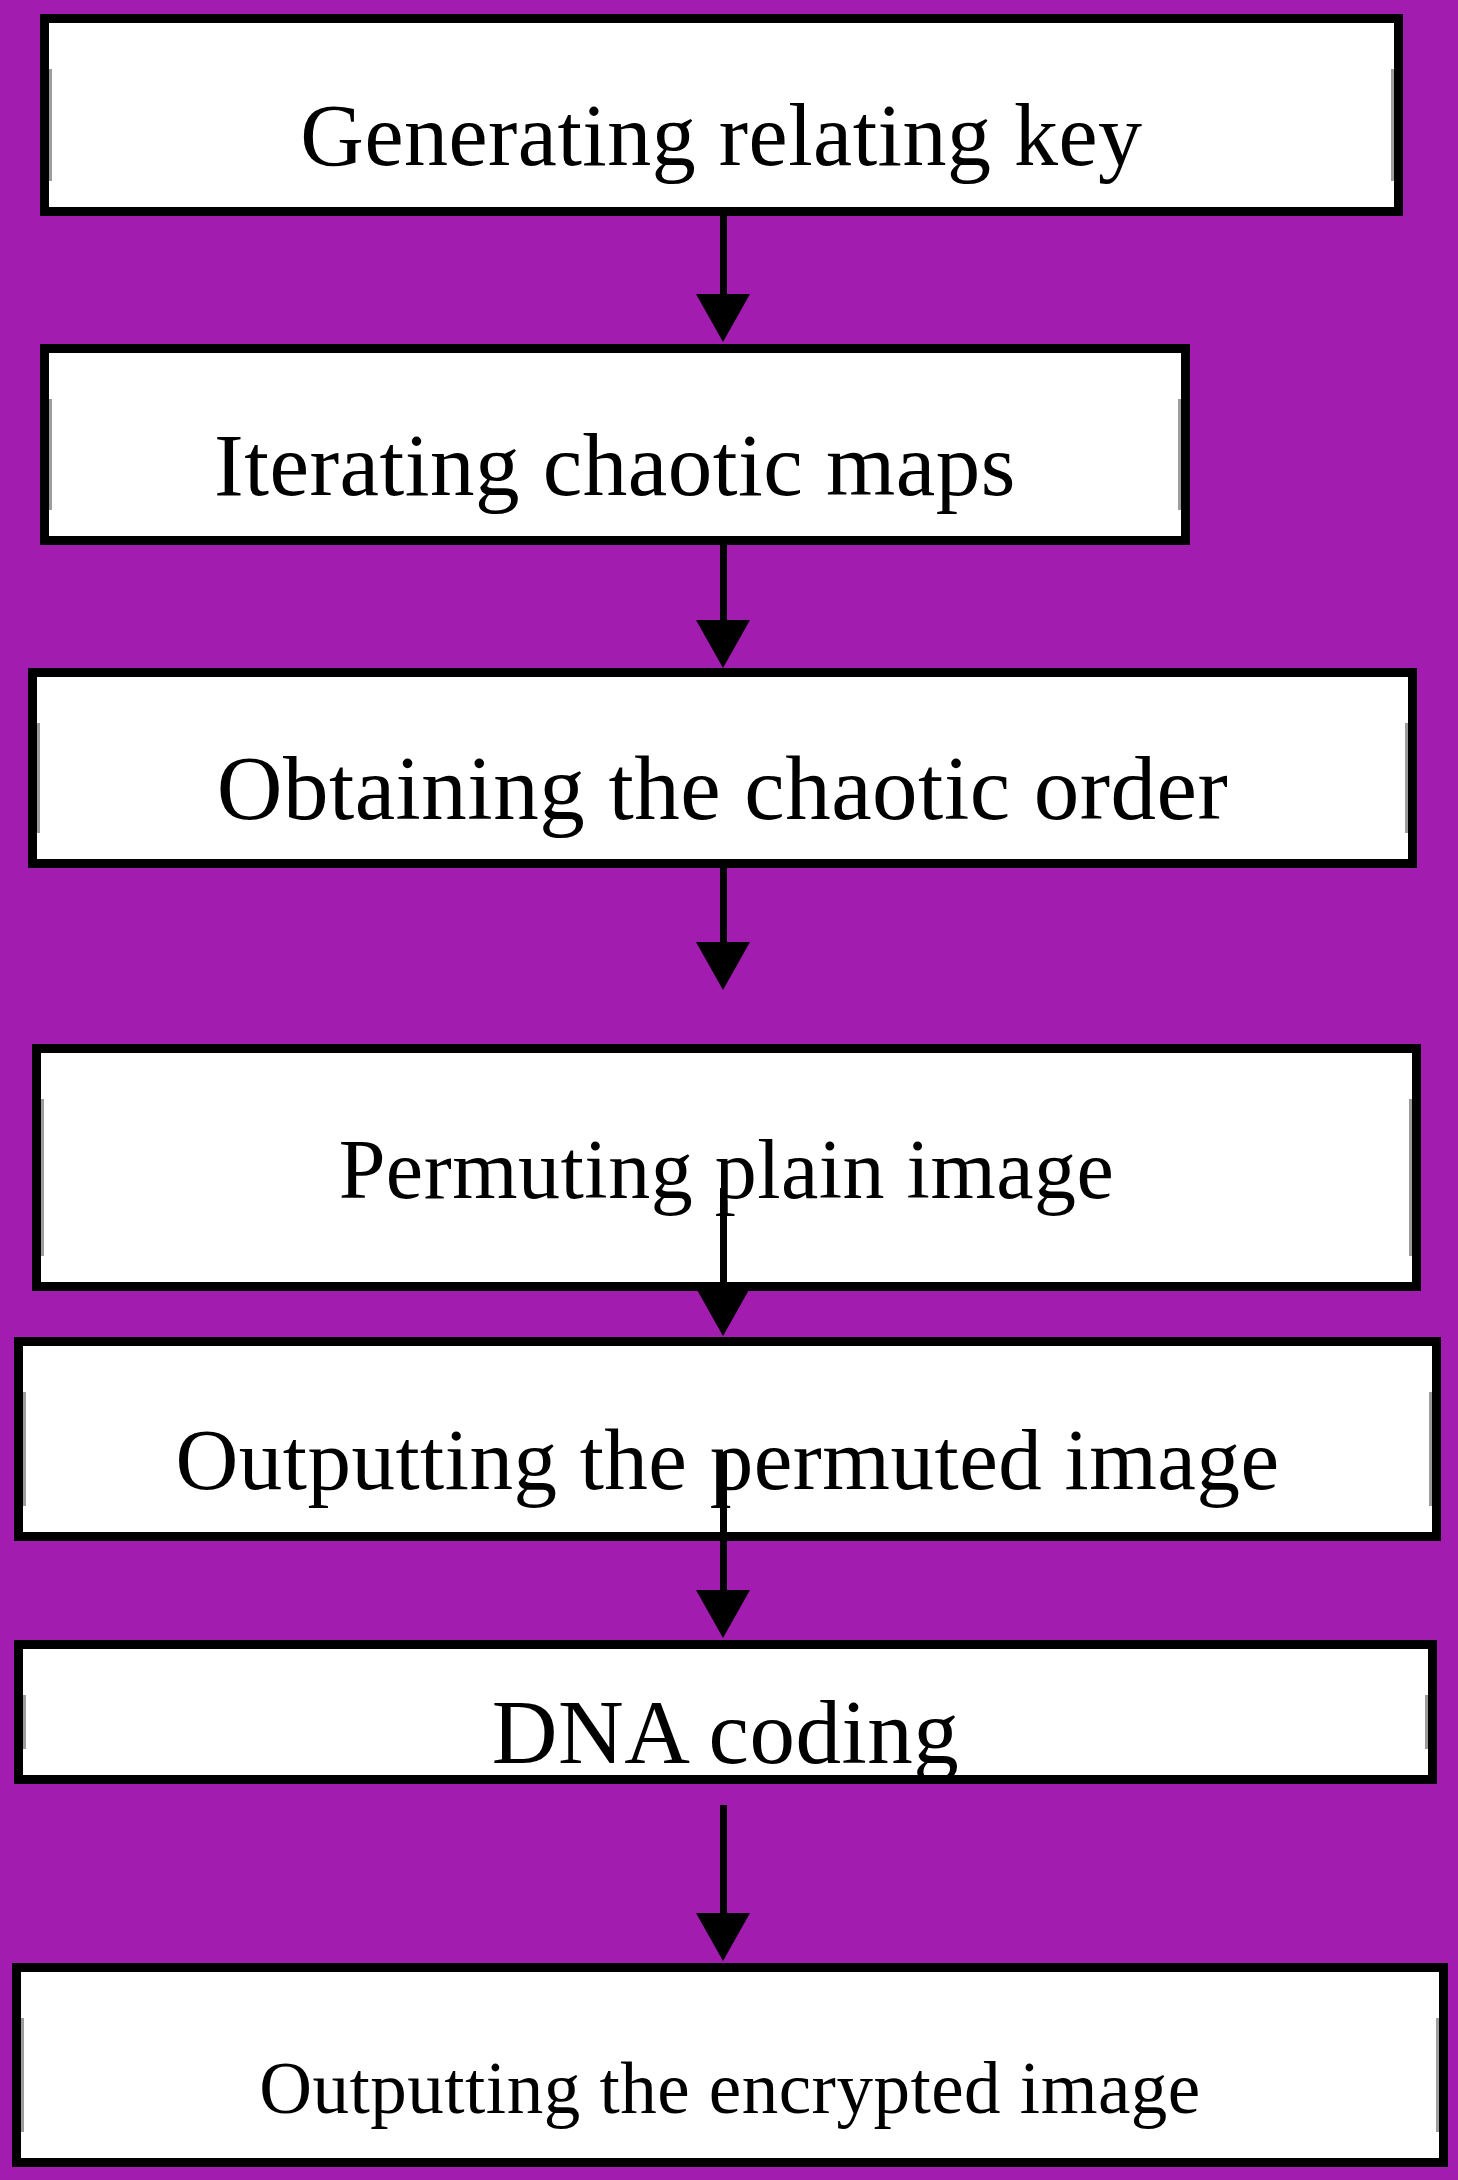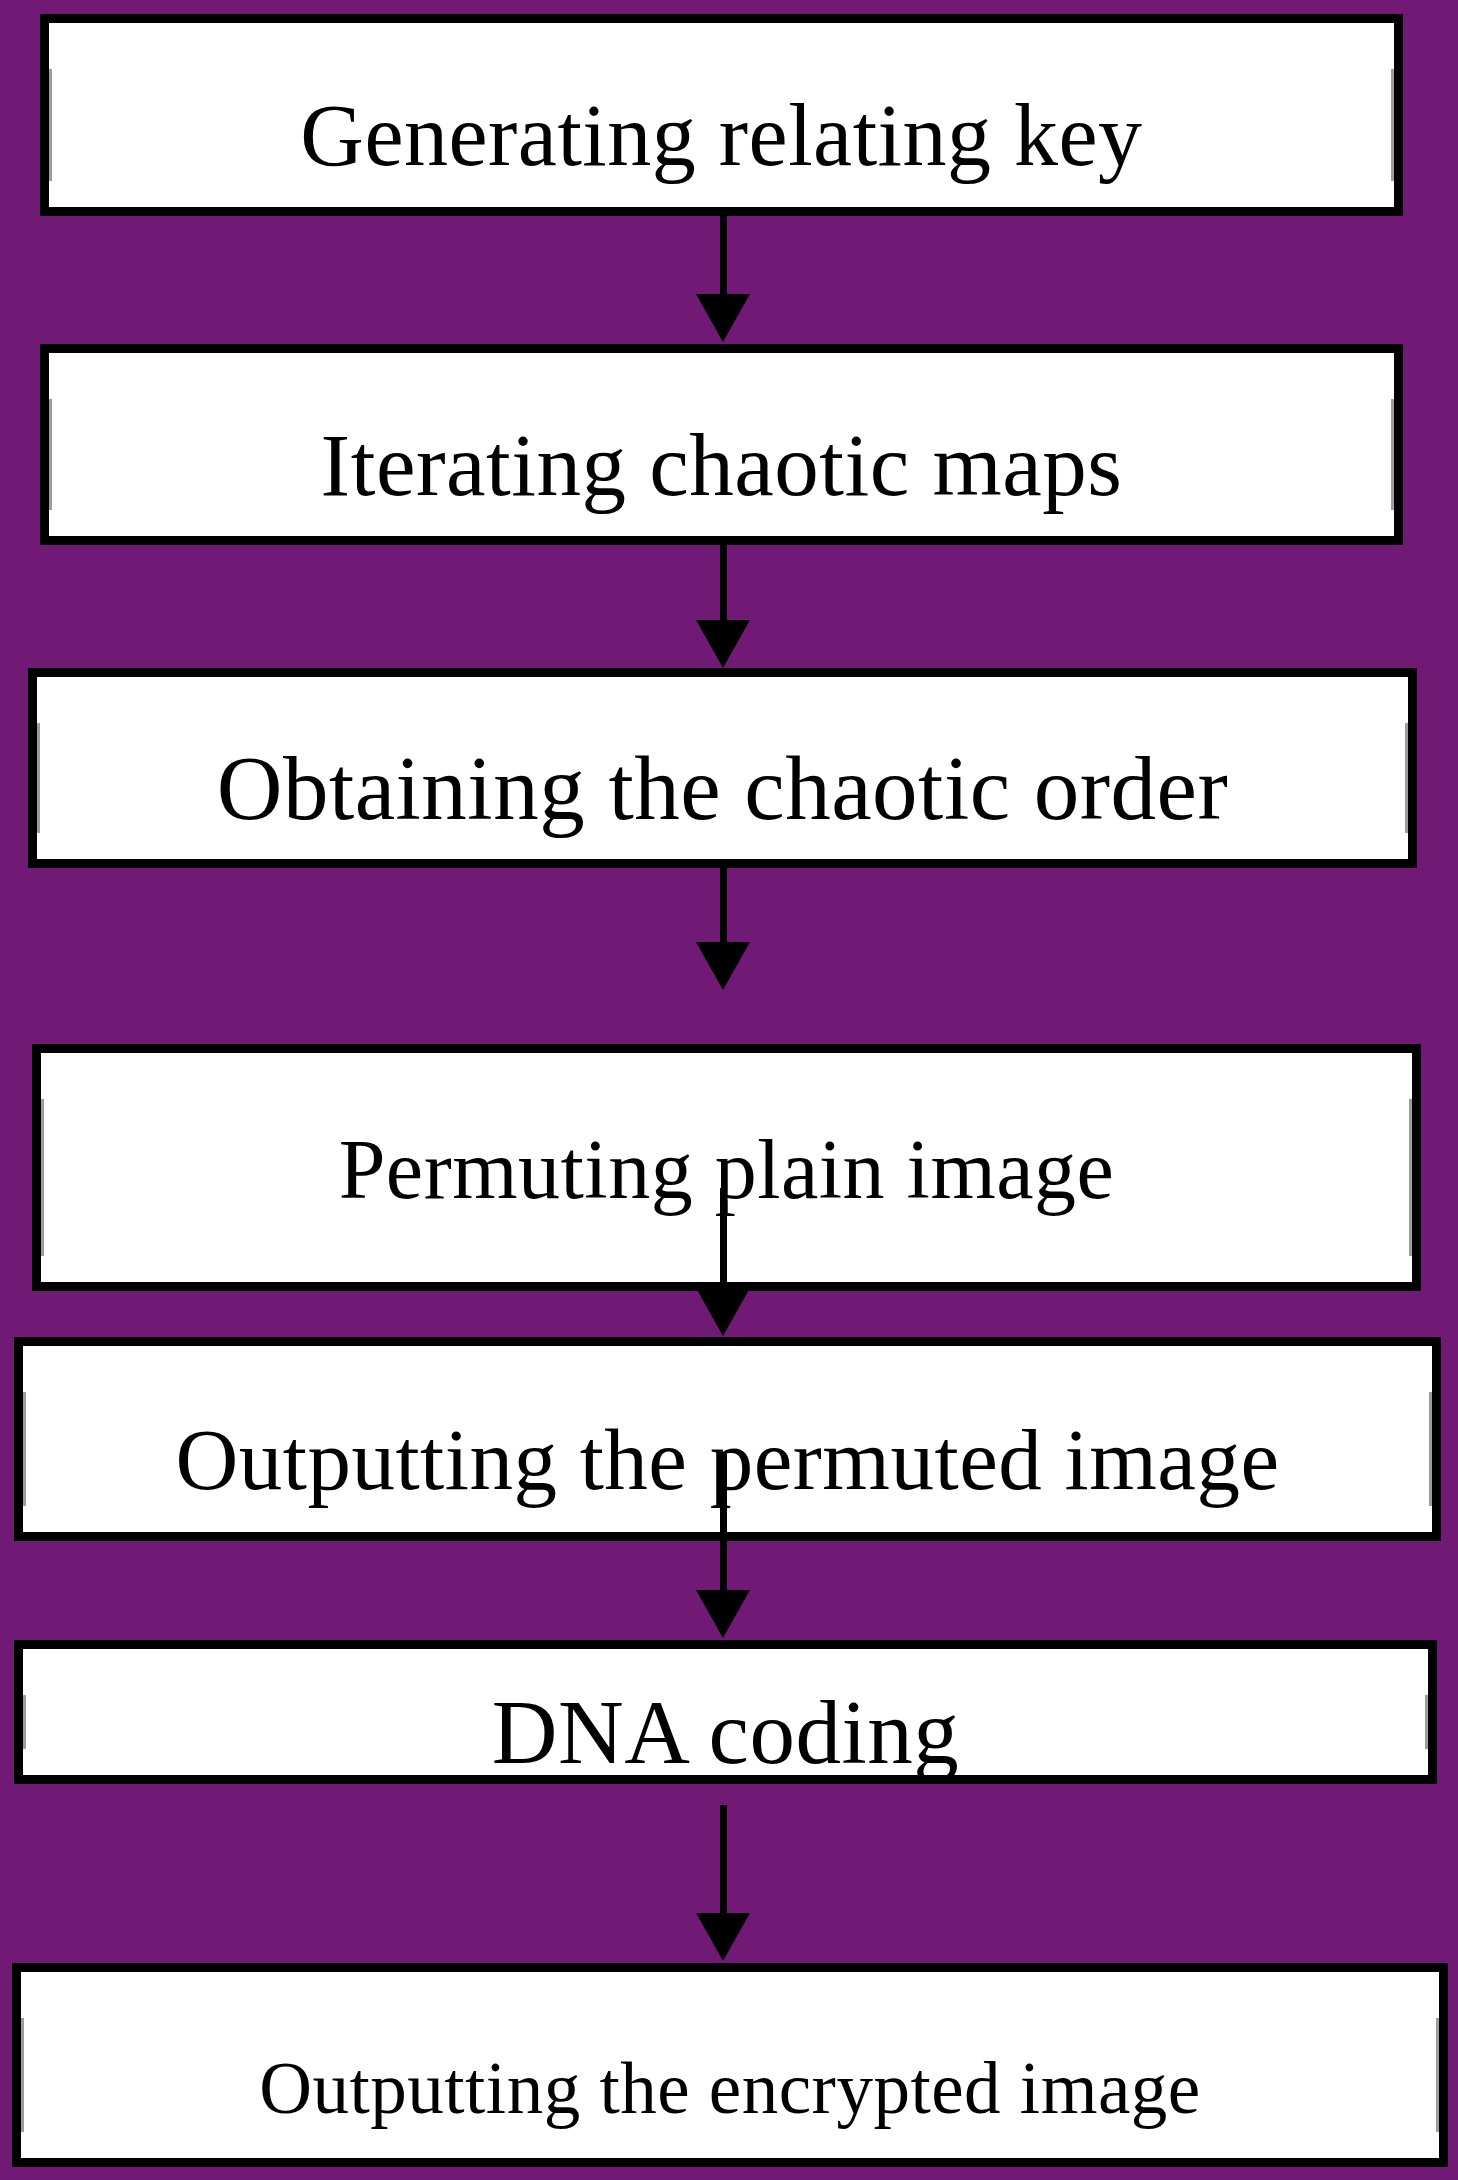--- a/index.html
+++ b/index.html
@@ -4,21 +4,21 @@
 <style>
   html, body {
     margin: 0;
     padding: 0;
     background: #ffffff;
   }
   #canvas {
     position: relative;
     width: 1458px;
     height: 2180px;
-    background: #701a75;
+    background: #a21caf;
     font-family: "Liberation Serif", "DejaVu Serif", serif;
     overflow: hidden;
   }
   .box {
     position: absolute;
     box-sizing: border-box;
     background: #ffffff;
     border: 9px solid #000000;
     display: flex;
     align-items: center;
@@ -38,21 +38,21 @@
   .box::before { left: 0; }
   .box::after  { right: 0; }
   .box .label {
     display: block;
     white-space: nowrap;
     transform: translateY(var(--ty, 20px));
     letter-spacing: 0.5px;
   }
   
   .b1 { left: 40px;  top: 14px;   width: 1363px; height: 202px; font-size: 88px; }
-  .b2 { left: 40px;  top: 344px;  width: 1363px; height: 201px; font-size: 89px; }
+  .b2 { left: 40px;  top: 344px;  width: 1150px; height: 201px; font-size: 89px; }
   .b3 { left: 28px;  top: 668px;  width: 1389px; height: 200px; font-size: 91px; font-family: Liberation Serif, serif; }
   .b4 { left: 32px;  top: 1044px;  width: 1389px; height: 247px; font-size: 84px; --ty: 2px; }
   .b5 { left: 14px;  top: 1337px; width: 1427px; height: 204px; font-size: 87px; }
   .b6 { left: 14px;  top: 1640px; width: 1423px; height: 144px; font-size: 91px; }
   .b7 { left: 12px;  top: 1963px; width: 1436px; height: 204px; font-size: 73px; --ty: 24px; }
 
   .arrow {
     position: absolute;
     z-index: 2;
     width: 54px;

